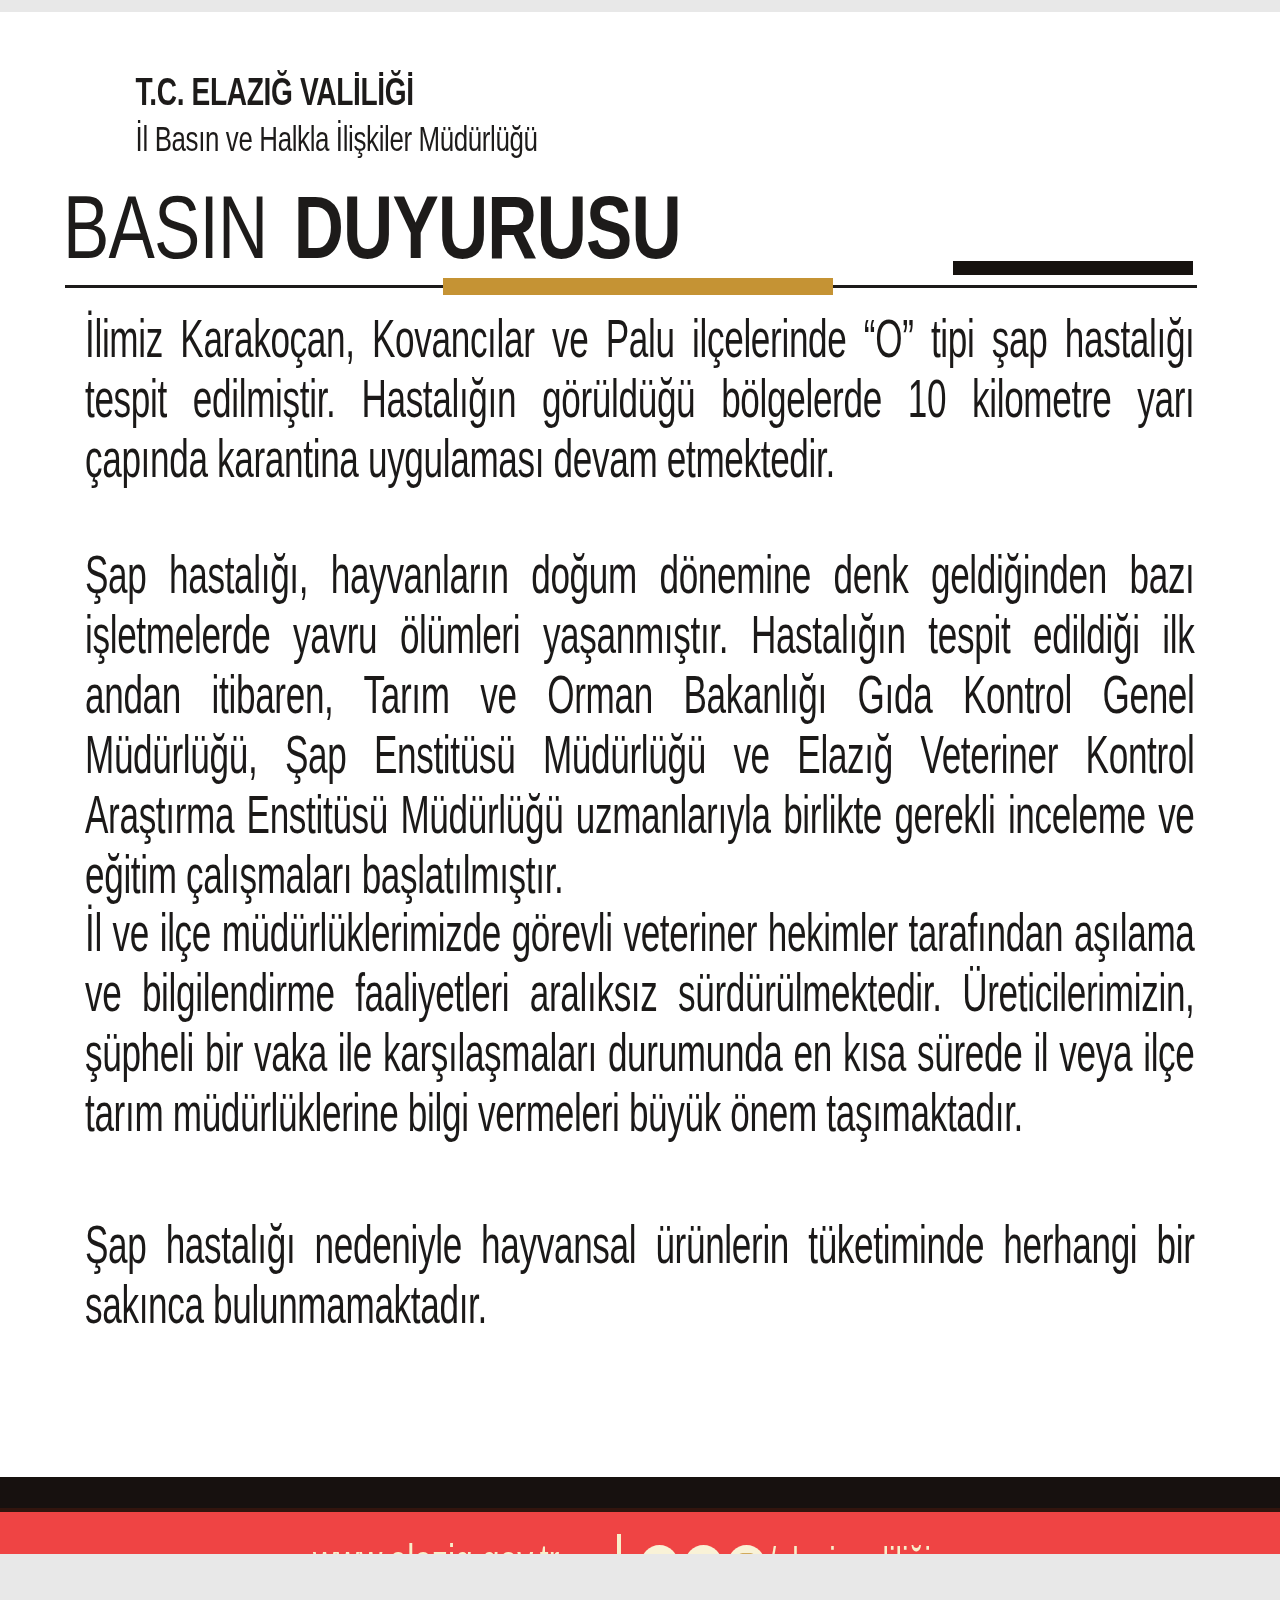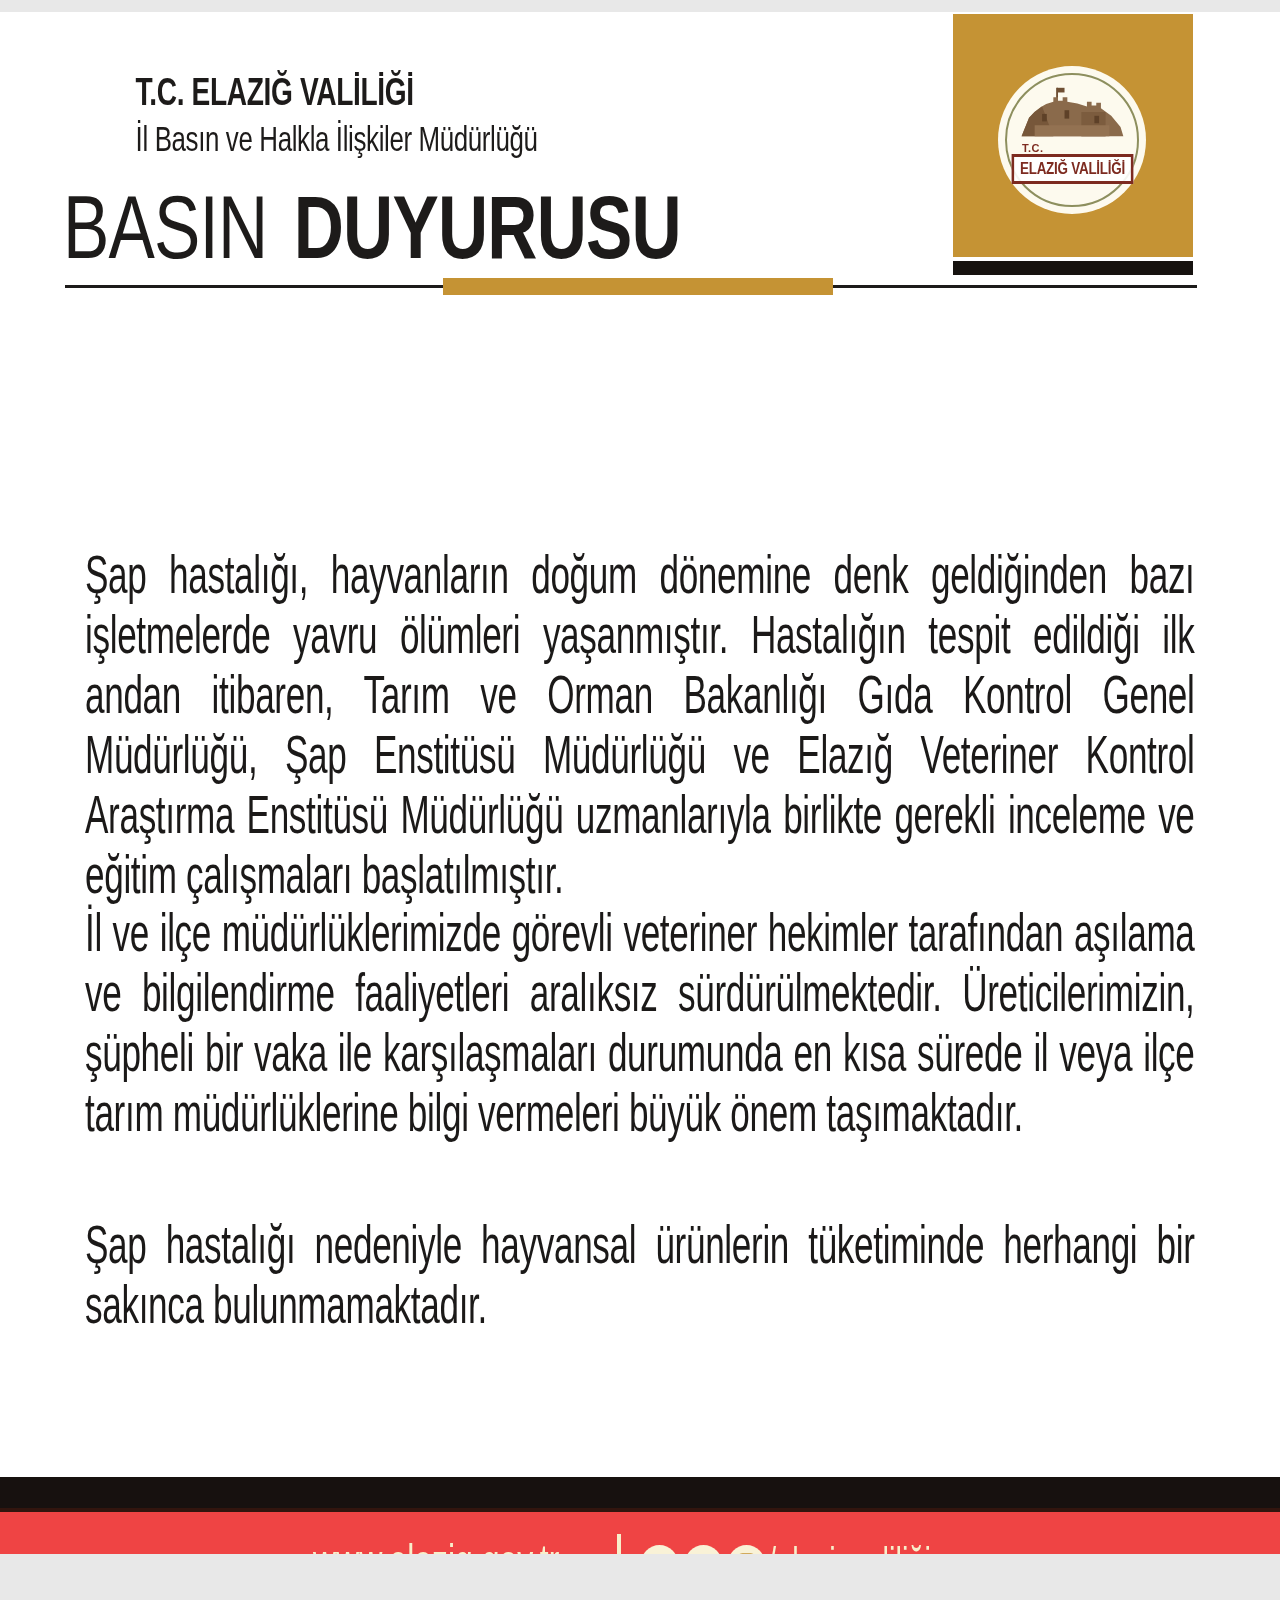--- a/index.html
+++ b/index.html
@@ -140,45 +140,28 @@
   <div class="org-block">
     <div class="org-title">T.C. ELAZIĞ VALİLİĞİ</div>
     <div class="org-subtitle">İl Basın ve Halkla İlişkiler Müdürlüğü</div>
   </div>
 
   <div class="page-title">
     <span class="t-reg">BASIN</span>
     <span class="t-bold">DUYURUSU</span>
   </div>
 
-  <div class="logo-box">
-    <div class="logo-circle">
-      <div class="logo-ring"></div>
-      <svg class="castle" width="112" height="58" viewBox="0 0 120 62">
-        <path d="M44 4 v14" stroke="#6f4f33" stroke-width="2"></path>
-        <path d="M44 4 h8 v5 h-8 z" fill="#6f4f33"></path>
-        <path d="M6 56 L14 36 Q26 22 40 19 L40 14 h5 v4 h5 v-4 h5 v5 Q66 20 76 24 L76 19 h5 v4 h5 v-3 h5 v6 L102 34 112 46 115 56 Z" fill="#8a6a4b"></path>
-        <path d="M6 56 L14 36 Q20 29 28 24 L34 40 40 56 Z" fill="#77573a"></path>
-        <path d="M70 30 h26 v26 H70 z" fill="#7c5c3e"></path>
-        <path d="M20 44 h80 v12 H20 z" fill="#937252"></path>
-        <rect x="28" y="32" width="5" height="8" fill="#5e4128"></rect>
-        <rect x="52" y="28" width="5" height="9" fill="#5e4128"></rect>
-        <rect x="84" y="34" width="5" height="8" fill="#5e4128"></rect>
-      </svg>
-      <div class="logo-tc">T.C.</div>
-      <div class="logo-label-row">
-        <div class="logo-label">ELAZIĞ VALİLİĞİ</div>
-      </div>
-    </div>
-  </div>
   <div class="logo-black-strip"></div>
 
   <div class="divider-line"></div>
   <div class="divider-accent"></div>
 
+  <div class="para p1">
+    <div class="cond">İlimiz Karakoçan, Kovancılar ve Palu ilçelerinde “O” tipi şap hastalığı tespit edilmiştir. Hastalığın görüldüğü bölgelerde 10 kilometre yarı çapında karantina uygulaması devam etmektedir.</div>
+  </div>
   <div class="para p2">
     <div class="cond">Şap hastalığı, hayvanların doğum dönemine denk geldiğinden bazı işletmelerde yavru ölümleri yaşanmıştır. Hastalığın tespit edildiği ilk andan itibaren, Tarım ve Orman Bakanlığı Gıda Kontrol Genel Müdürlüğü, Şap Enstitüsü Müdürlüğü ve Elazığ Veteriner Kontrol Araştırma Enstitüsü Müdürlüğü uzmanlarıyla birlikte gerekli inceleme ve eğitim çalışmaları başlatılmıştır.</div>
   </div>
   <div class="para p3">
     <div class="cond">İl ve ilçe müdürlüklerimizde görevli veteriner hekimler tarafından aşılama ve bilgilendirme faaliyetleri aralıksız sürdürülmektedir. Üreticilerimizin, şüpheli bir vaka ile karşılaşmaları durumunda en kısa sürede il veya ilçe tarım müdürlüklerine bilgi vermeleri büyük önem taşımaktadır.</div>
   </div>
   <div class="para p4">
     <div class="cond">Şap hastalığı nedeniyle hayvansal ürünlerin tüketiminde herhangi bir sakınca bulunmamaktadır.</div>
   </div>
 

